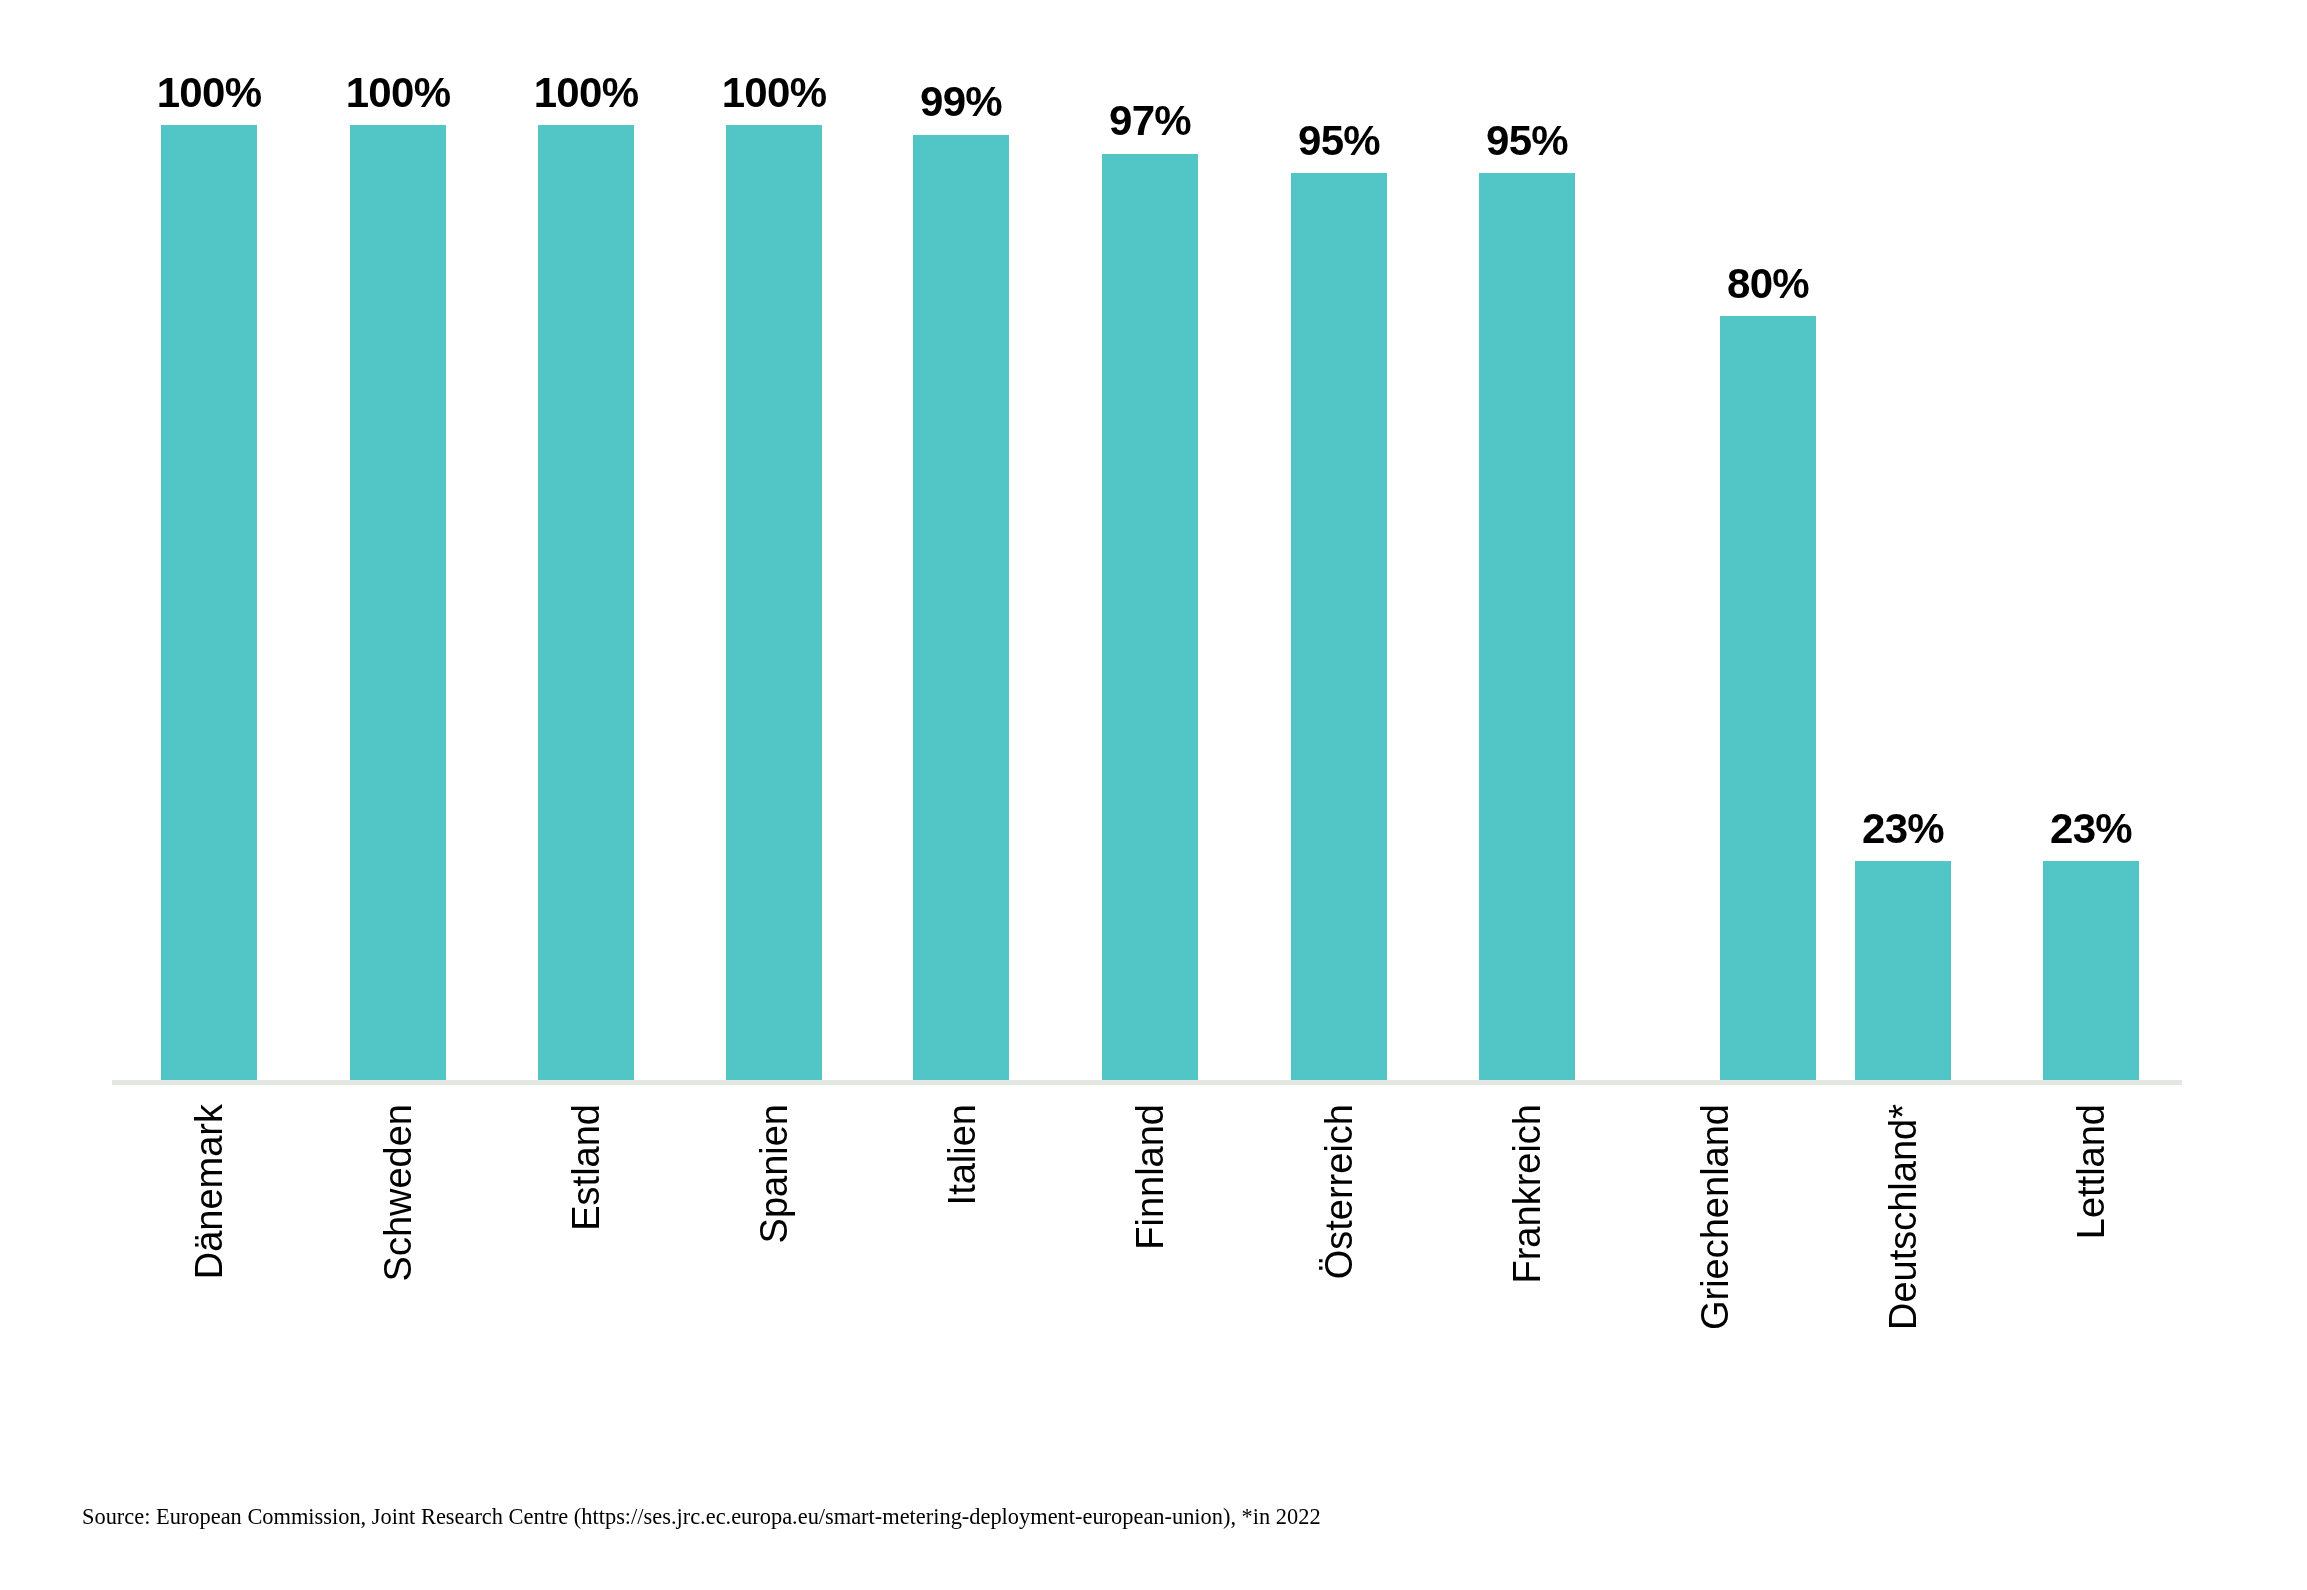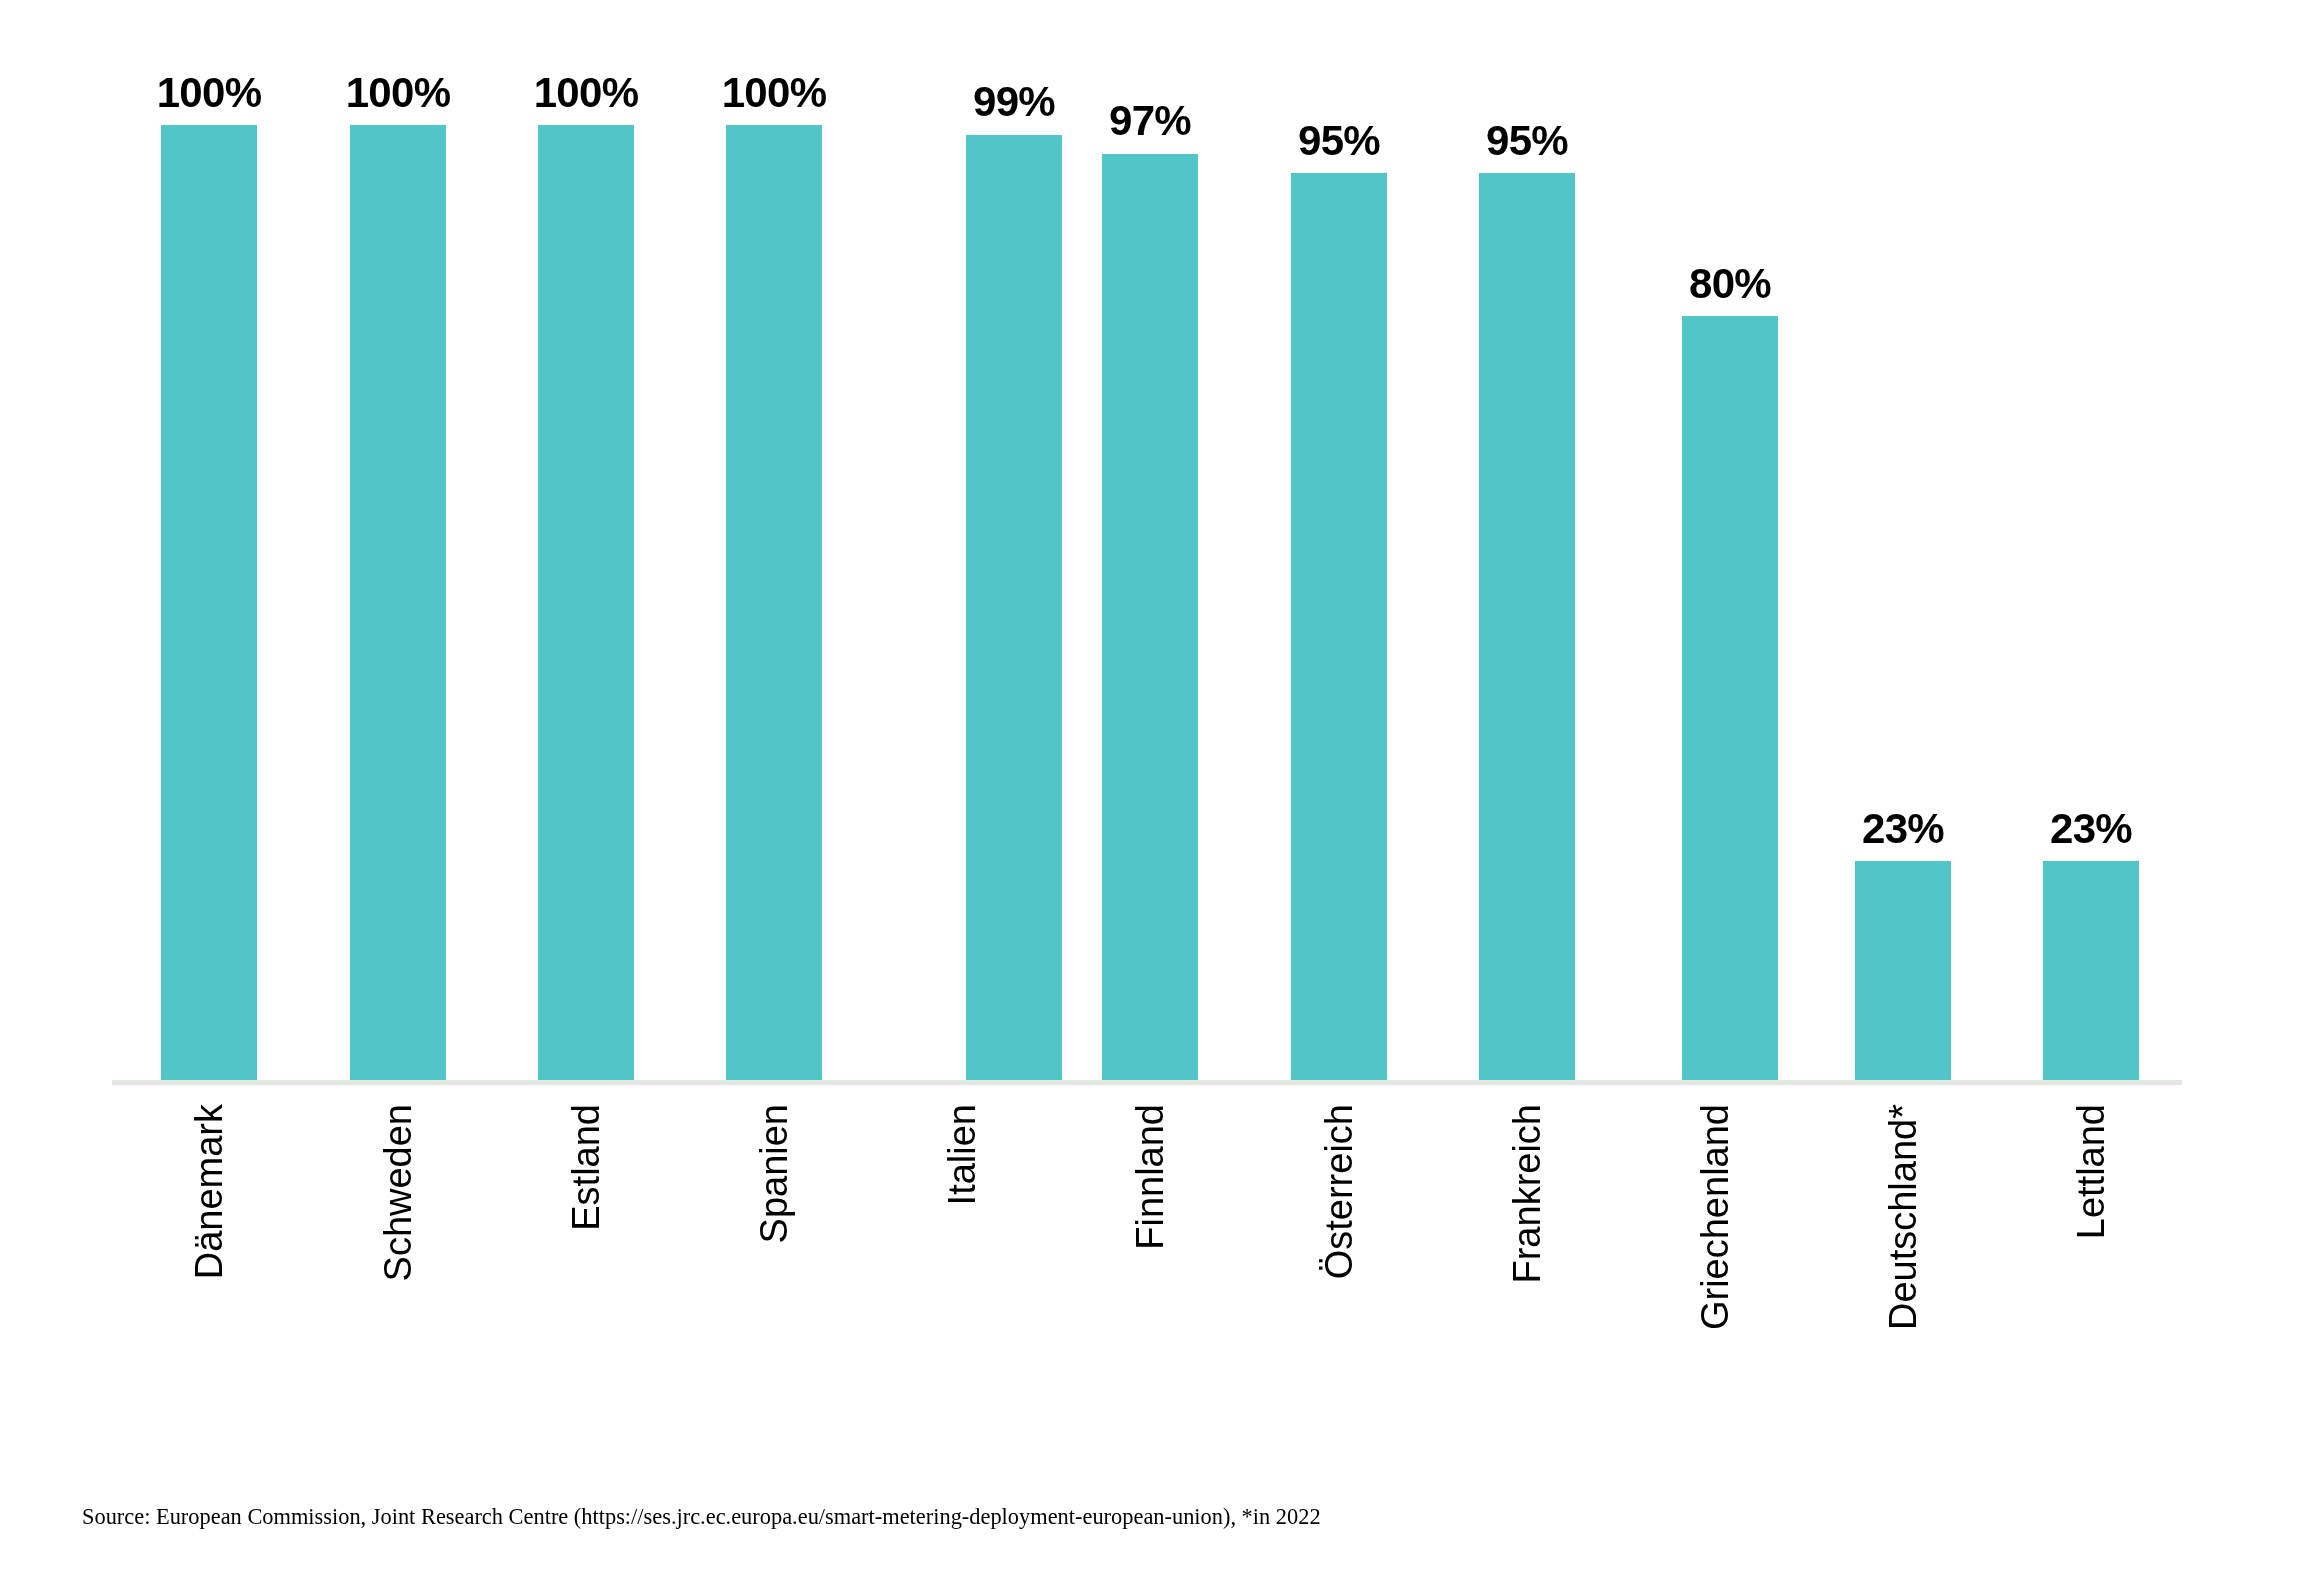--- a/index.html
+++ b/index.html
@@ -125,37 +125,37 @@
         <div class="bar-value" style="bottom: 970px;">100%</div>
       </div>
       <div class="bar-slot" style="left: 538px;">
         <div class="bar" title="Estland 100%" style="height: 956px; background: rgb(82, 198, 198);"></div>
         <div class="bar-value" style="bottom: 970px;">100%</div>
       </div>
       <div class="bar-slot" style="left: 726px;">
         <div class="bar" title="Spanien 100%" style="height: 956px; background: rgb(82, 198, 198);"></div>
         <div class="bar-value" style="bottom: 970px;">100%</div>
       </div>
-      <div class="bar-slot" style="left: 966px;">
+      <div class="bar-slot" style="left: 913px;">
         <div class="bar" title="Italien 99%" style="height: 946px; background: rgb(82, 198, 198);"></div>
         <div class="bar-value" style="bottom: 961px;">99%</div>
       </div>
       <div class="bar-slot" style="left: 1102px; border-radius: 15px;">
         <div class="bar" title="Finnland 97%" style="height: 927px; background: rgb(82, 198, 198);"></div>
         <div class="bar-value" style="bottom: 942px;">97%</div>
       </div>
       <div class="bar-slot" style="left: 1291px;">
         <div class="bar" title="Österreich 95%" style="height: 908px; background: rgb(82, 198, 198);"></div>
         <div class="bar-value" style="bottom: 922px;">95%</div>
       </div>
       <div class="bar-slot" style="left: 1479px;">
         <div class="bar" title="Frankreich 95%" style="height: 908px; background: rgb(82, 198, 198);"></div>
         <div class="bar-value" style="bottom: 922px;">95%</div>
       </div>
-      <div class="bar-slot" style="left: 1682px;">
+      <div class="bar-slot" style="left: 1720px;">
         <div class="bar" title="Griechenland 80%" style="height: 765px; background: rgb(82, 198, 198);"></div>
         <div class="bar-value" style="bottom: 779px;">80%</div>
       </div>
       <div class="bar-slot" style="left: 1855px;">
         <div class="bar" title="Deutschland* 23%" style="height: 220px; background: rgb(82, 198, 198);"></div>
         <div class="bar-value" style="bottom: 234px;">23%</div>
       </div>
       <div class="bar-slot" style="left: 2043px;">
         <div class="bar" title="Lettland 23%" style="height: 220px; background: rgb(82, 198, 198);"></div>
         <div class="bar-value" style="bottom: 234px;">23%</div>

